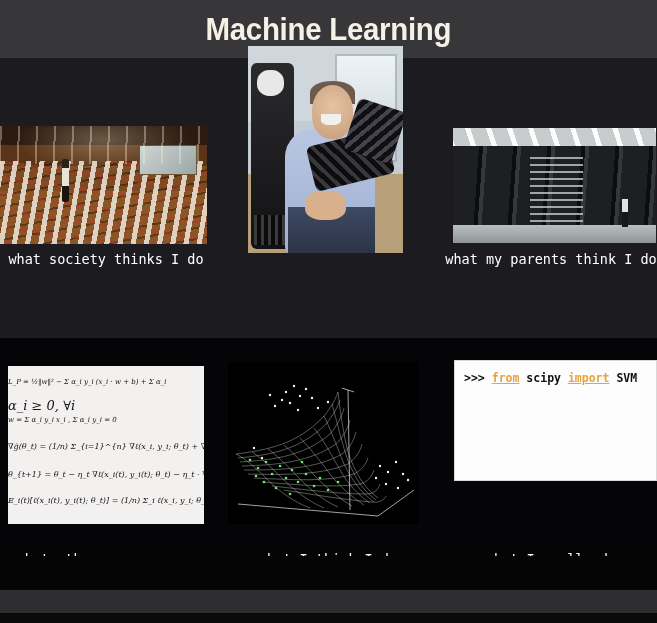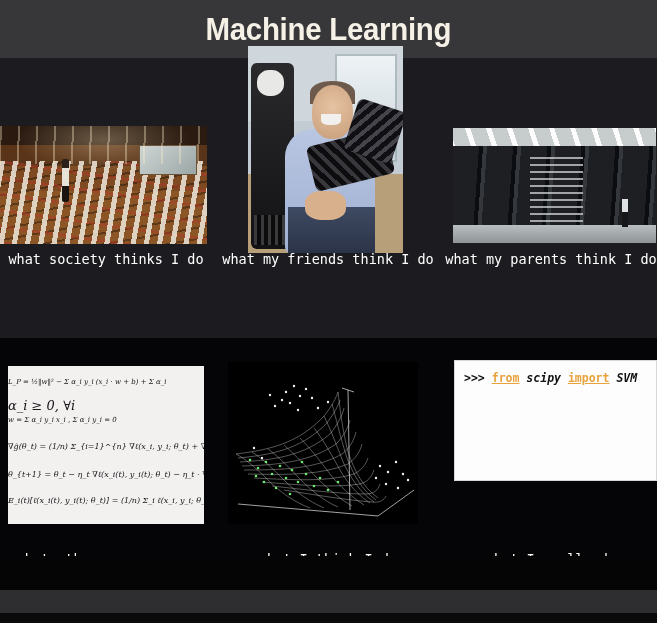--- a/index.html
+++ b/index.html
@@ -196,21 +196,21 @@
     background:#fdfdfd;position:absolute;
     border:1px solid #d8d8d8;
   }
   .ph-term .line{
     position:absolute;left:9px;top:10px;
     font-family:"DejaVu Sans Mono","Liberation Mono",monospace;
     font-size:11.5px;font-weight:bold;white-space:nowrap;
   }
   .tk-prompt{color:#111;}
   .tk-kw{color:#e8a33d;text-decoration:underline;}
-  .tk-id{color:#111;font-style:italic;}
+  .tk-id{color:#111;}
 
   .strip-black{
     position:absolute;left:0;top:556px;width:657px;height:34px;background:#050505;
   }
   .strip-gray{
     position:absolute;left:0;top:590px;width:657px;height:33px;background:#2e2e31;
   }
   .strip-dark2{
     position:absolute;left:0;top:613px;width:657px;height:10px;background:#0a0a0b;
   }
@@ -251,21 +251,20 @@
           <div class="robot"></div>
           <div class="body"></div>
           <div class="jeans"></div>
           <div class="hands"></div>
           <div class="hair"></div>
           <div class="head"></div>
           <div class="smile"></div>
           <div class="arm"></div>
           <div class="arm2"></div>
         </div>
-        <div class="caption" style="top:206px;">what my friends think I do</div>
       </div>
 
       <div class="cell c2">
         <div class="media ph-parents">
           <div class="ceil"></div>
           <div class="racks"></div>
           <div class="floor"></div>
           <div class="tech"></div>
         </div>
         <div class="caption" style="top:206px;">what my parents think I do</div>

